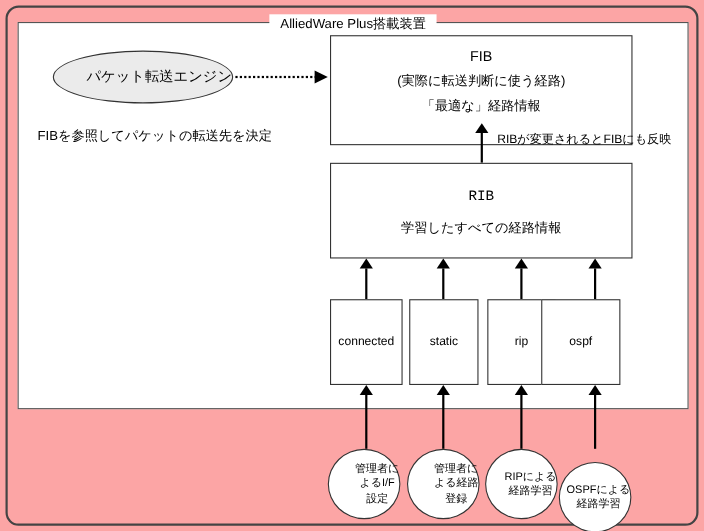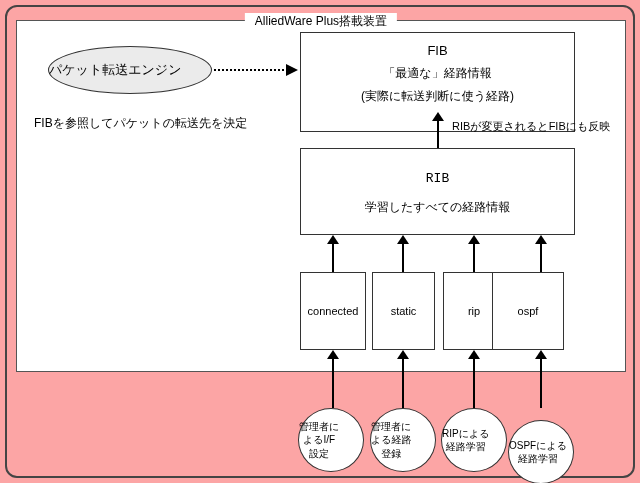--- a/index.html
+++ b/index.html
@@ -28,21 +28,21 @@
   .fib{left:300px;top:32px;width:275px;height:100px;}
   .rib{left:300px;top:148px;width:275px;height:87px;font-family:Liberation Mono, monospace;}
   .box-title{font-size:13px;margin-top:10px;}
   .rib .box-title{margin-top:22px;}
   .box-desc{font-size:12px;margin-top:7px;line-height:1.35;}
   .rib .box-desc{margin-top:14px;}
   .proto{top:272px;height:78px;display:flex;align-items:center;justify-content:center;}
   .proto-label{font-size:11px;}
   .ellipse{
     position:absolute;border:1px solid #333;border-radius:50%;
-    display:flex;align-items:center;justify-content:flex-start;text-align:center;
+    display:flex;align-items:center;justify-content:flex-end;text-align:center;
     box-sizing:border-box;background:#fff;
   }
   .engine{left:48px;top:46px;width:164px;height:48px;background:#ebebeb;font-size:13px;}
   .source-text{font-size:10px;line-height:1.35;white-space:pre-line;}
   .caption{position:absolute;left:34px;top:115px;font-size:12px;}
   .note{position:absolute;left:452px;top:119px;font-size:11px;white-space:nowrap;}
   .dotted-line{
     position:absolute;left:214px;top:69px;width:74px;height:0;
     border-top:2px dotted #000;
   }
@@ -71,22 +71,22 @@
 
   <div class="ellipse engine">
     <span>パケット転送エンジン</span>
   </div>
   <div class="dotted-line"></div>
   <span class="arrow-right"></span>
   <div class="caption">FIBを参照してパケットの転送先を決定</div>
 
   <div class="box fib">
     <div class="box-title">FIB</div>
+    <div class="box-desc">(実際に転送判断に使う経路)</div>
     <div class="box-desc">「最適な」経路情報</div>
-    <div class="box-desc">(実際に転送判断に使う経路)</div>
   </div>
 
   <div class="vshaft" style="left:437px;top:120px;height:28px"></div>
   <span class="arrow-up" style="left:432px;top:112px"></span>
   <div class="note">RIBが変更されるとFIBにも反映</div>
 
   <div class="box rib">
     <div class="box-title">RIB</div>
     <div class="box-desc">学習したすべての経路情報</div>
   </div>

